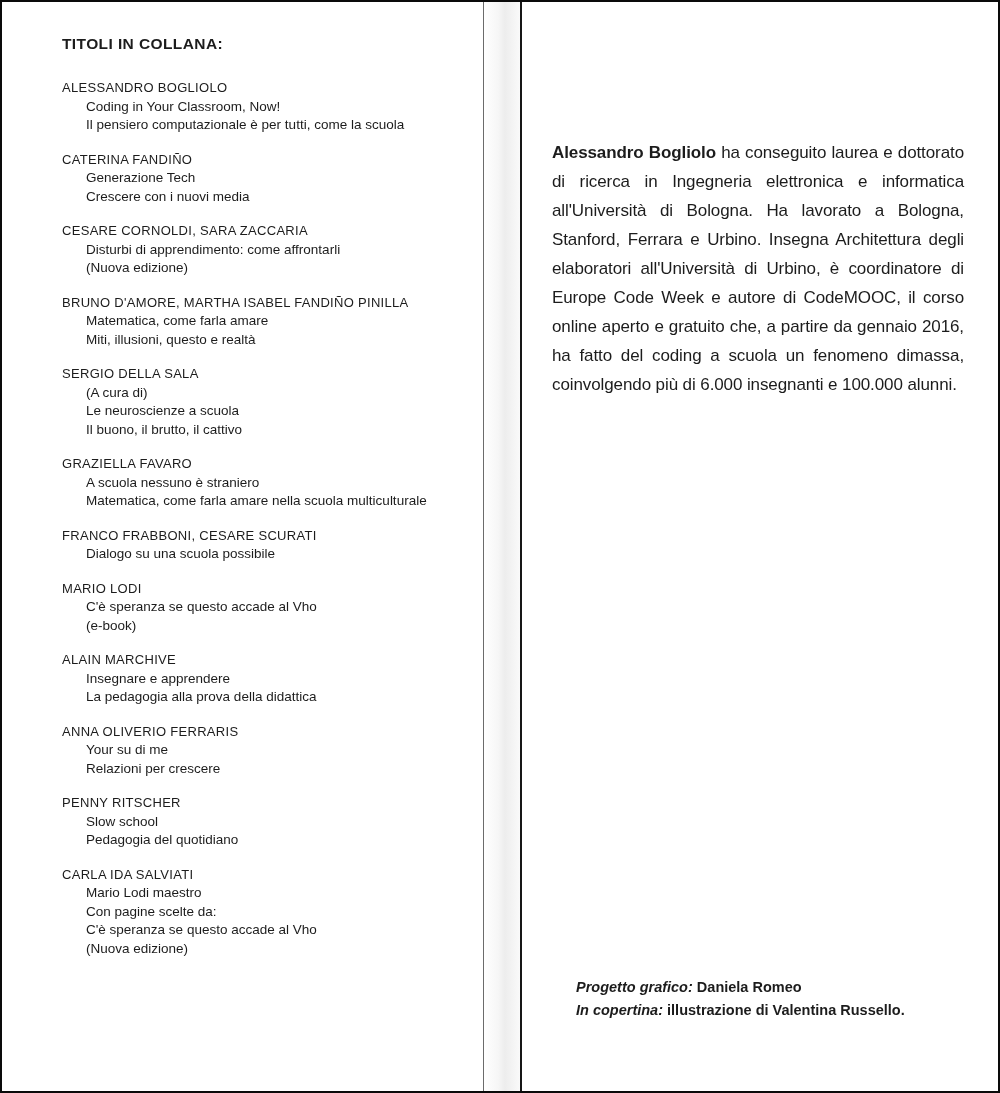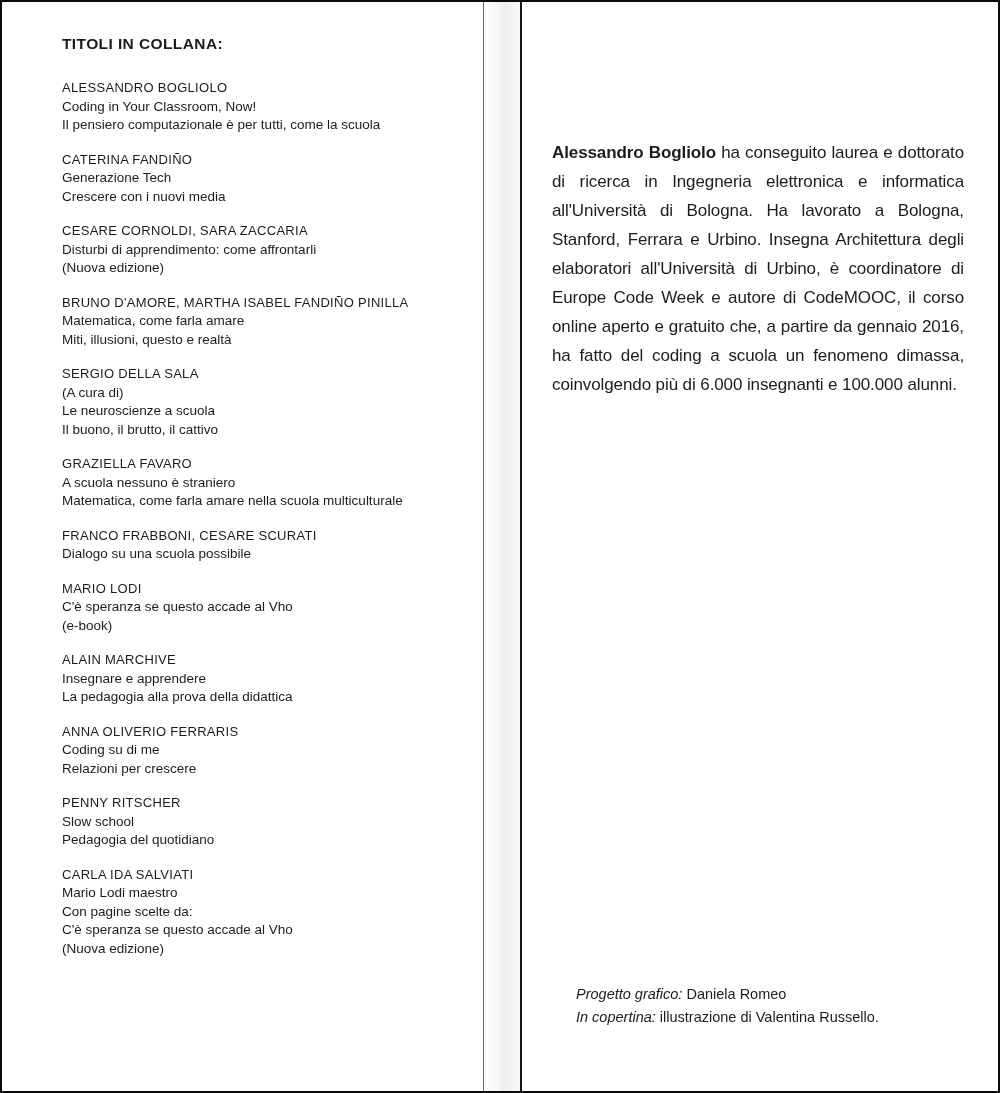--- a/index.html
+++ b/index.html
@@ -38,20 +38,21 @@
   .authors {
     font-size: 13px;
     line-height: 18.5px;
     letter-spacing: 0.3px;
     white-space: nowrap;
   }
   .title-line {
     font-size: 13.5px;
     line-height: 18.5px;
     white-space: nowrap;
+    margin-left: 24px;
   }
   
   .gutter {
     width: 39px;
     box-sizing: border-box;
     border-left: 1px solid #6b6b6b;
     border-right: 2px solid #161616;
     background: linear-gradient(90deg, #ffffff 0%, #f6f6f6 40%, #ededed 58%, #fafafa 100%);
   }
   
@@ -67,24 +68,25 @@
     font-size: 17px;
     line-height: 29px;
     text-align: justify;
     letter-spacing: -0.1px;
     color: #1c1c1c;
   }
   .bio strong { font-weight: bold; }
   .colophon {
     position: absolute;
     left: 54px;
-    bottom: 62px;
+    bottom: 69px;
     font-size: 14.5px;
     line-height: 23px;
     white-space: nowrap;
+    font-weight: bold;
   }
   .colophon em { font-style: italic; }
 </style>
 </head>
 <body>
 
 <div class="scan">
 
   <div class="left-page">
     <h1 class="heading">TITOLI IN COLLANA:</h1>
@@ -129,21 +131,21 @@
           <div class="title-line">C'è speranza se questo accade al Vho</div>
           <div class="title-line">(e-book)</div>
         </div>
         <div class="entry">
           <div class="authors">ALAIN MARCHIVE</div>
           <div class="title-line">Insegnare e apprendere</div>
           <div class="title-line">La pedagogia alla prova della didattica</div>
         </div>
         <div class="entry">
           <div class="authors">ANNA OLIVERIO FERRARIS</div>
-          <div class="title-line">Coding su di me</div>
+          <div class="title-line">Your su di me</div>
           <div class="title-line">Relazioni per crescere</div>
         </div>
         <div class="entry">
           <div class="authors">PENNY RITSCHER</div>
           <div class="title-line">Slow school</div>
           <div class="title-line">Pedagogia del quotidiano</div>
         </div>
         <div class="entry">
           <div class="authors">CARLA IDA SALVIATI</div>
           <div class="title-line">Mario Lodi maestro</div>

